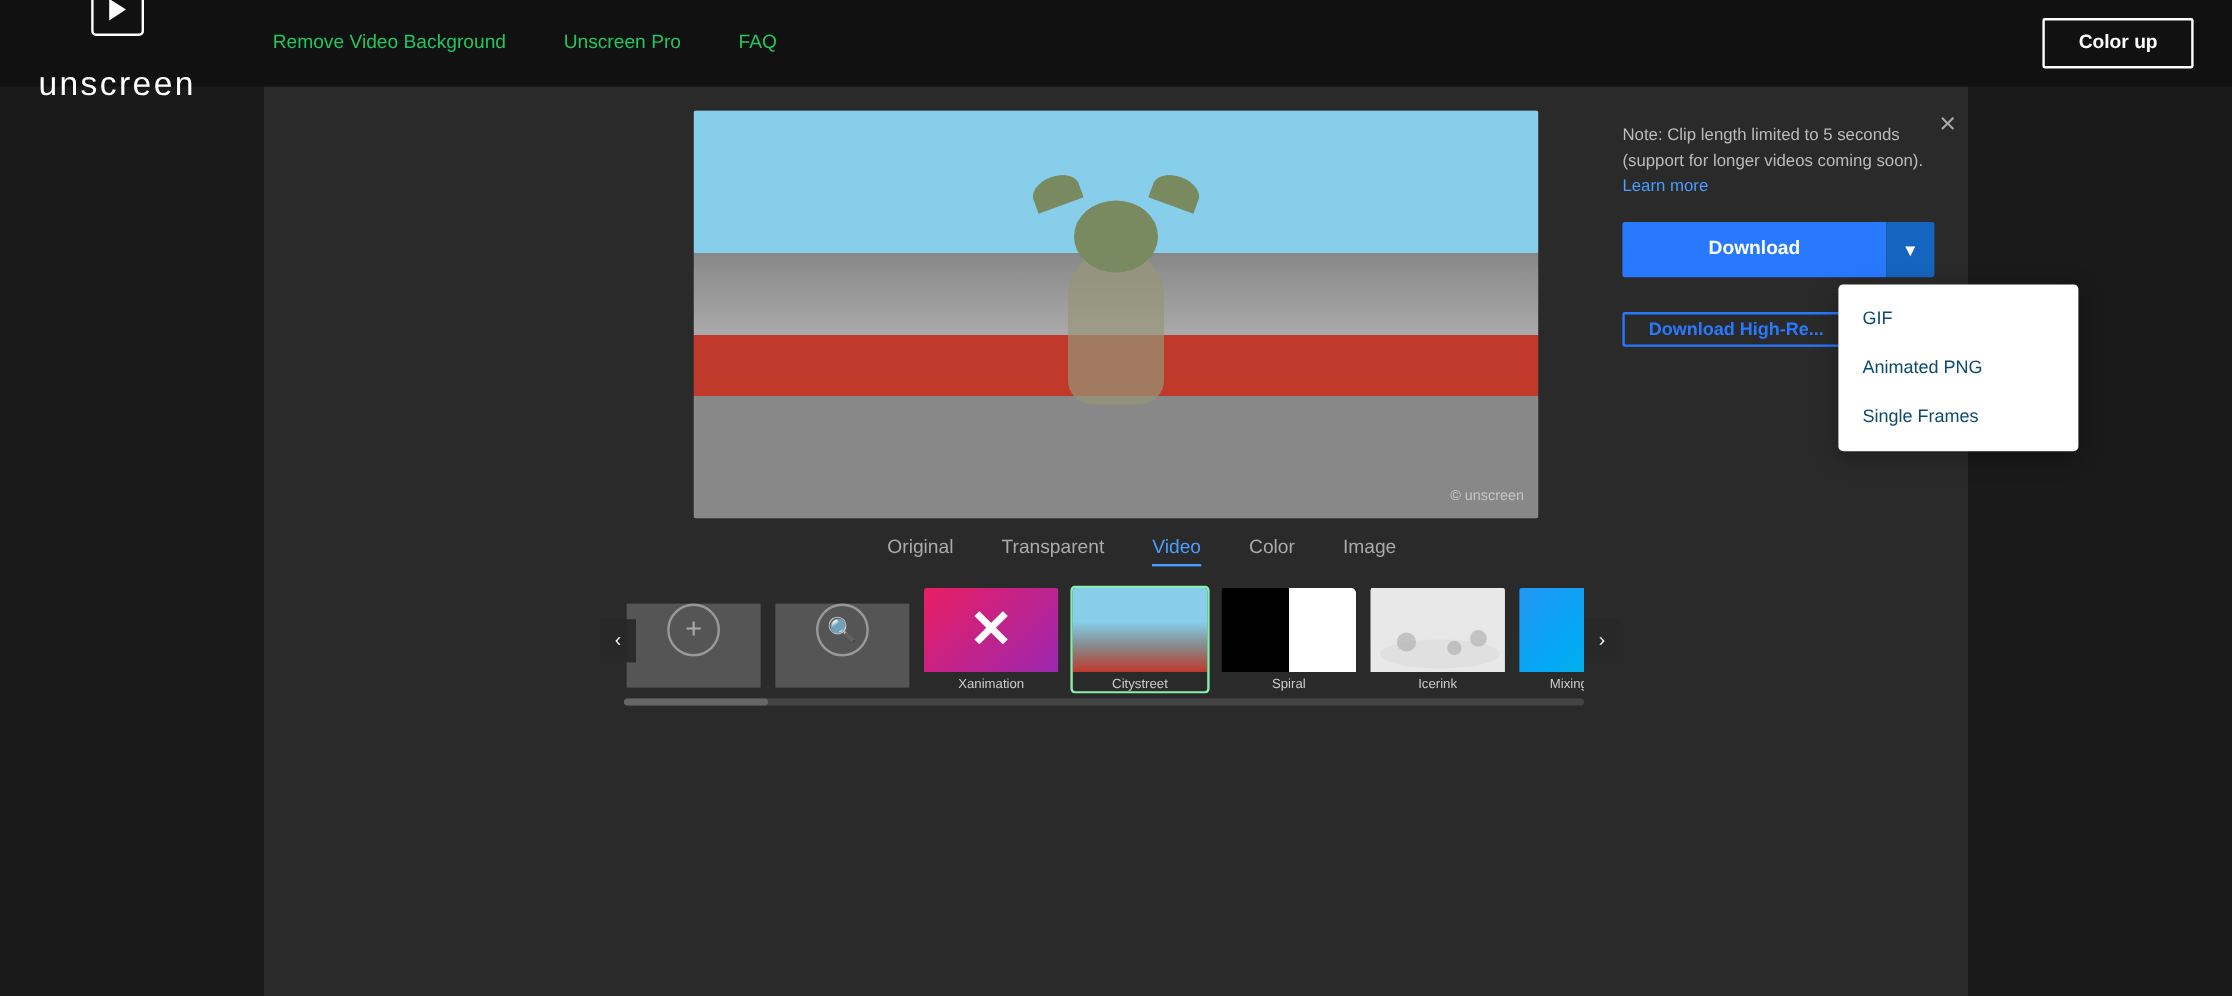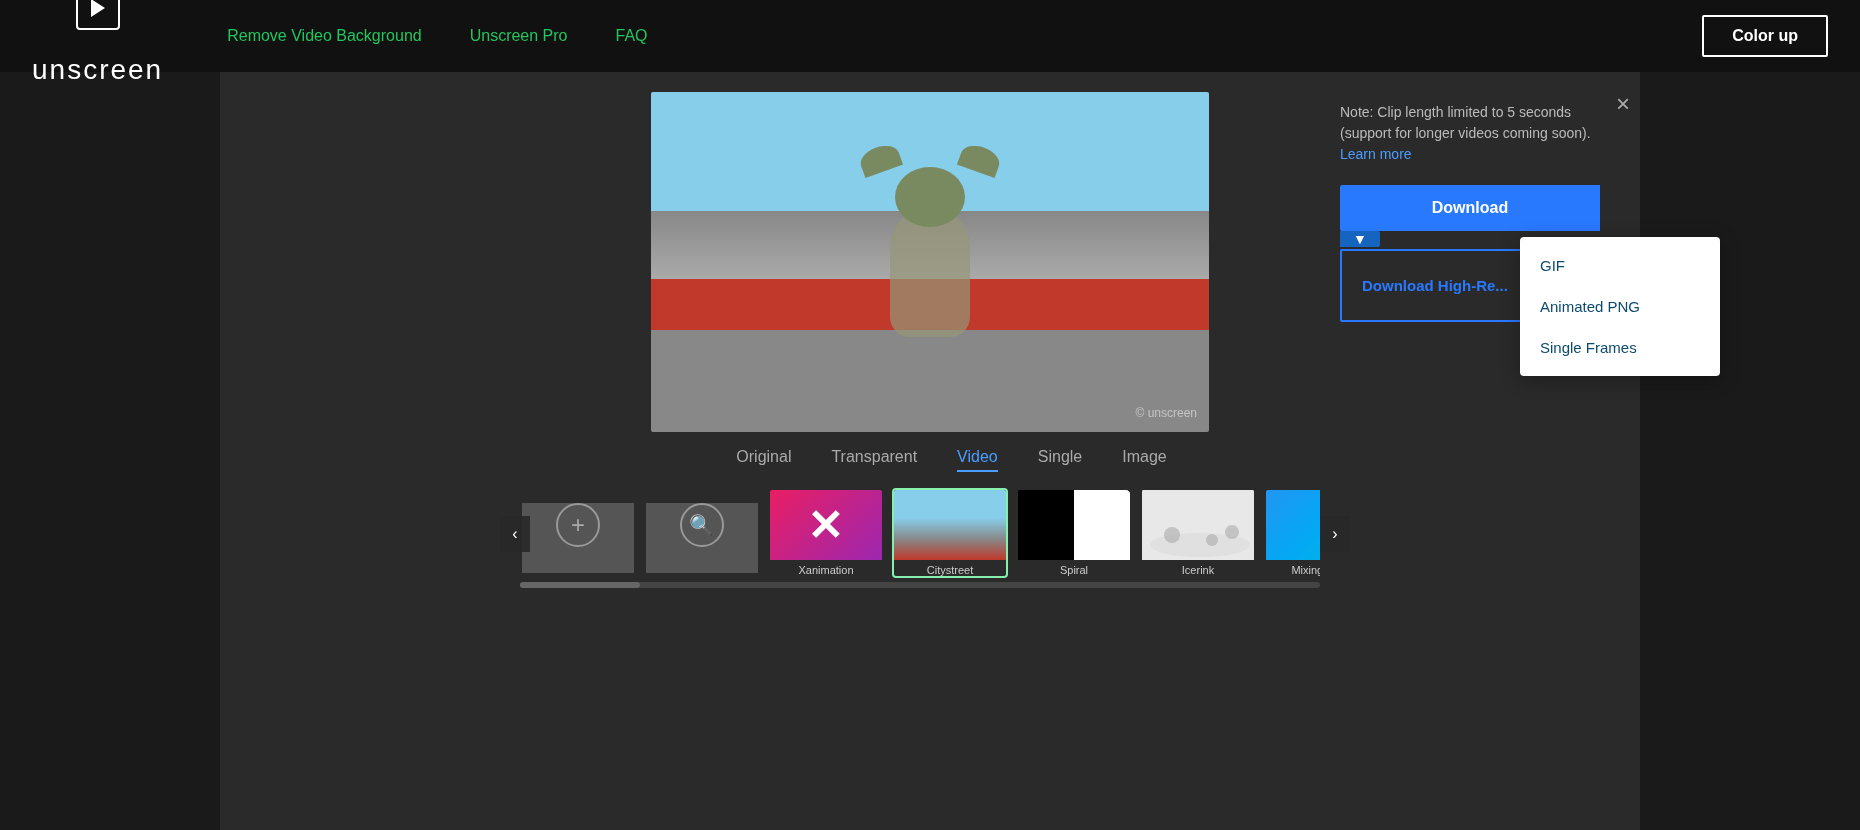--- a/index.html
+++ b/index.html
@@ -75,21 +75,21 @@
       height: 758px;
       position: relative;
       display: flex;
       flex-direction: column;
       align-items: center;
       padding: 20px;
     }
 
     
     .video-container {
-      width: 558px;
+      width: 704px;
       height: 340px;
       background: #444;
       border-radius: 2px;
       overflow: hidden;
       position: relative;
       flex-shrink: 0;
     }
     
     .scene {
       width: 100%;
@@ -302,41 +302,40 @@
       height: 6px;
       background: #666;
       border-radius: 3px;
       position: absolute;
       left: 0;
     }
 
     
     .right-panel {
       position: absolute;
-      right: 40px;
+      right: 28px;
       top: 30px;
       width: 260px;
     }
     .note-text {
       font-size: 14px;
       color: #bbb;
       line-height: 1.5;
       margin-bottom: 20px;
     }
     .note-link {
       color: #4a9eff;
       text-decoration: none;
     }
 
     
     .download-group {
       display: flex;
-      margin-bottom: 2px;
-      position: relative;
-      flex-direction: column;
+      margin-bottom: 29px;
+      position: relative;
     }
     .download-btn {
       flex: 1;
       background: #2979ff;
       color: #fff;
       border: none;
       padding: 14px 20px;
       font-size: 16px;
       font-weight: 700;
       cursor: pointer;
@@ -374,21 +373,21 @@
       cursor: pointer;
       color: #0c4a6e;
     }
 
     
     .download-highres-btn {
       width: 100%;
       background: transparent;
       border: 2px solid #2979ff;
       color: #2979ff;
-      padding: 26px 20px;
+      padding: 4px 20px;
       font-size: 15px;
       font-weight: 600;
       cursor: pointer;
       border-radius: 2px;
       text-align: left;
     }
 
     
     .close-btn {
       position: absolute;
@@ -436,21 +435,21 @@
         </div>
       </div>
     </div>
     <div class="watermark">© unscreen</div>
   </div>
 
   <div class="tabs-row">
     <a class="tab" href="#">Original</a>
     <a class="tab" href="#">Transparent</a>
     <a class="tab active" href="#">Video</a>
-    <a class="tab" href="#">Single</a>
+    <a class="tab" href="#">Color</a>
     <a class="tab" href="#">Image</a>
   </div>
 
   <div class="thumbnails-wrapper">
     <button class="thumb-scroll-left">‹</button>
     <div class="thumbnails-scroll">
 
       <div class="thumb-item">
         <div class="thumb-bg thumb-select">
           <div class="plus-circle">+</div>

